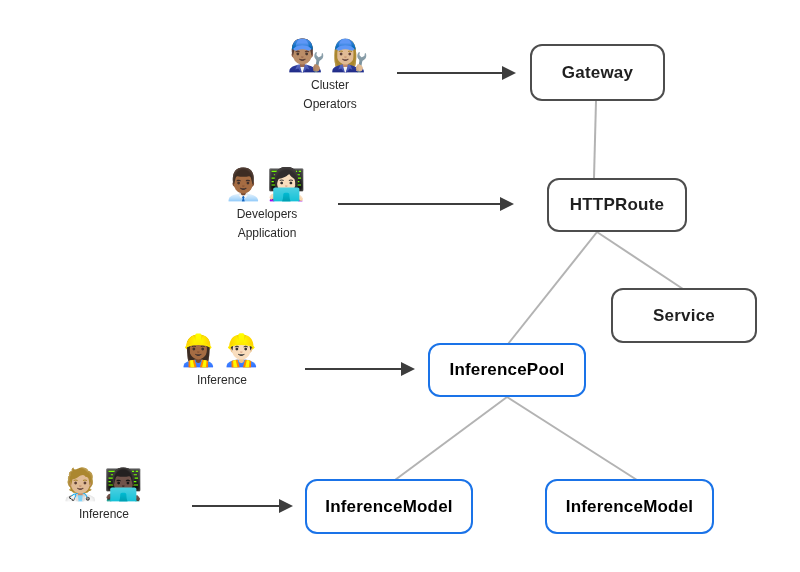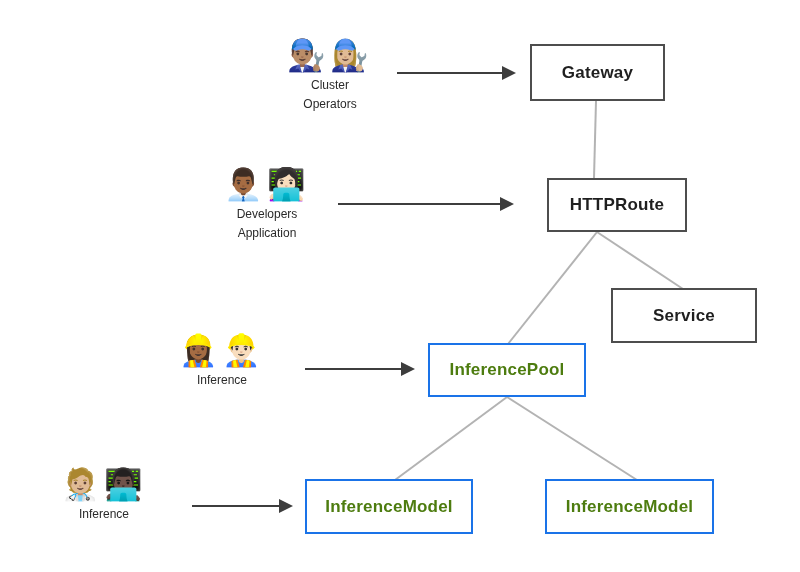--- a/index.html
+++ b/index.html
@@ -20,34 +20,34 @@
     left: 0; top: 0;
     width: 800px; height: 572px;
     z-index: 0;
   }
   .node {
     position: absolute;
     box-sizing: border-box;
     display: flex;
     align-items: center;
     justify-content: center;
-    border-radius: 0;
+    border-radius: 12px;
     background: #ffffff;
     font-weight: bold;
     font-size: 17px;
     letter-spacing: 0.2px;
     z-index: 2;
   }
   .node.gray {
     border: 2.5px solid #4d4d4d;
     color: #1f1f1f;
   }
   .node.blue {
     border: 2.5px solid #1a73e8;
-    color: #4d7c0f;
+    color: #000000;
     justify-content: center;
   }
   #node-gateway        { left: 530px; top: 44px;  width: 135px; height: 57px; }
   #node-httproute      { left: 547px; top: 178px; width: 140px; height: 54px; }
   #node-service        { left: 611px; top: 288px; width: 146px; height: 55px; }
   #node-inferencepool  { left: 428px; top: 343px; width: 158px; height: 54px; }
   #node-inferencemodel-1 { left: 305px; top: 479px; width: 168px; height: 55px; }
   #node-inferencemodel-2 { left: 545px; top: 479px; width: 169px; height: 55px; }
 
   .actor {

